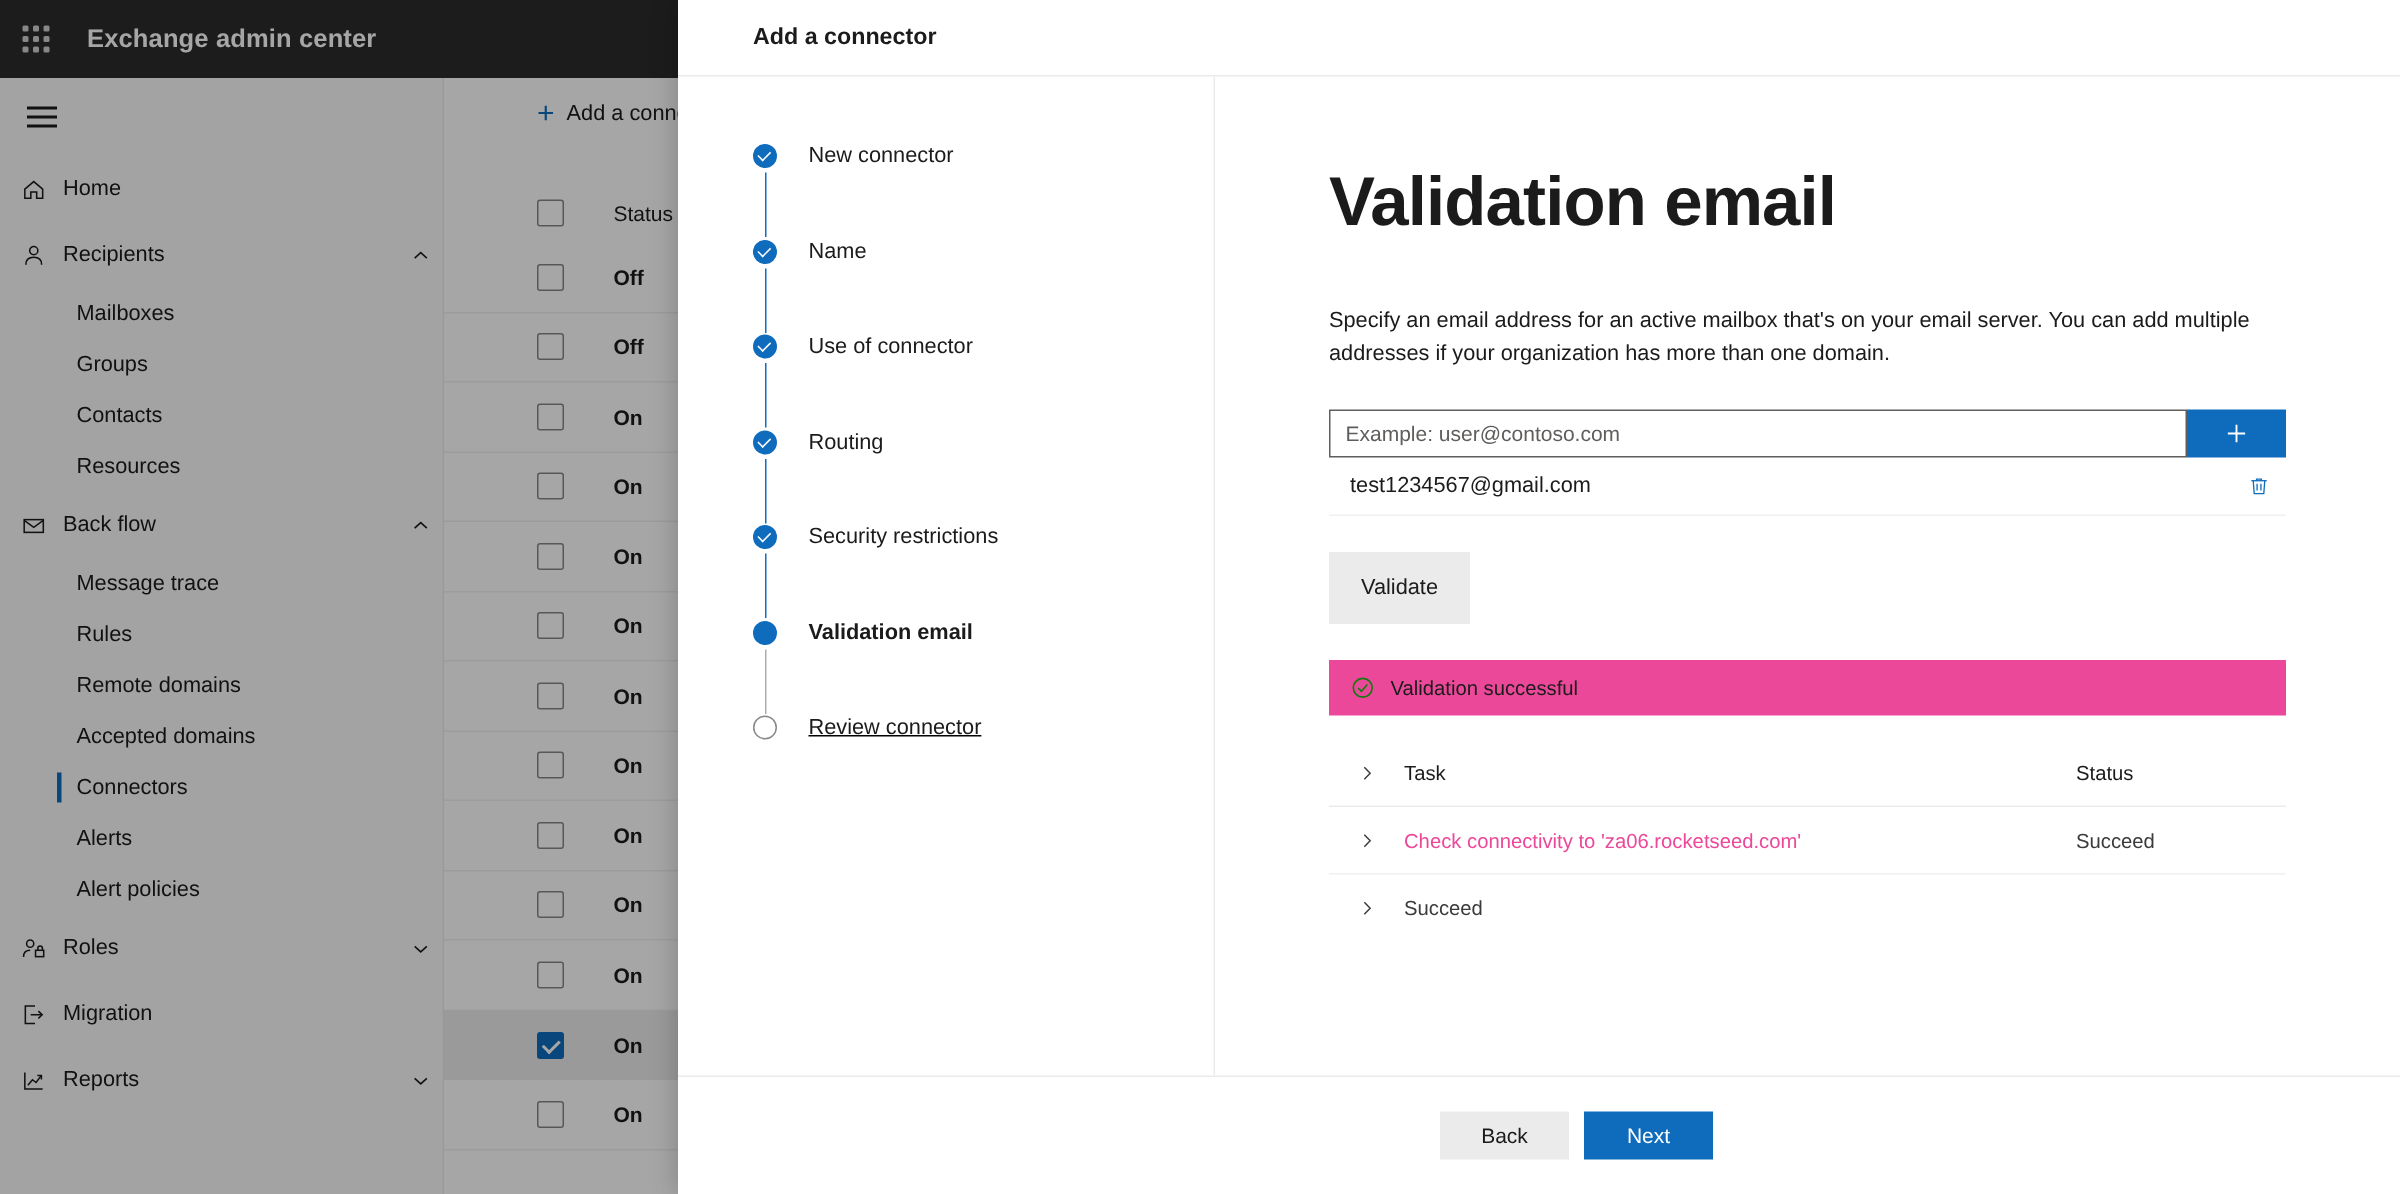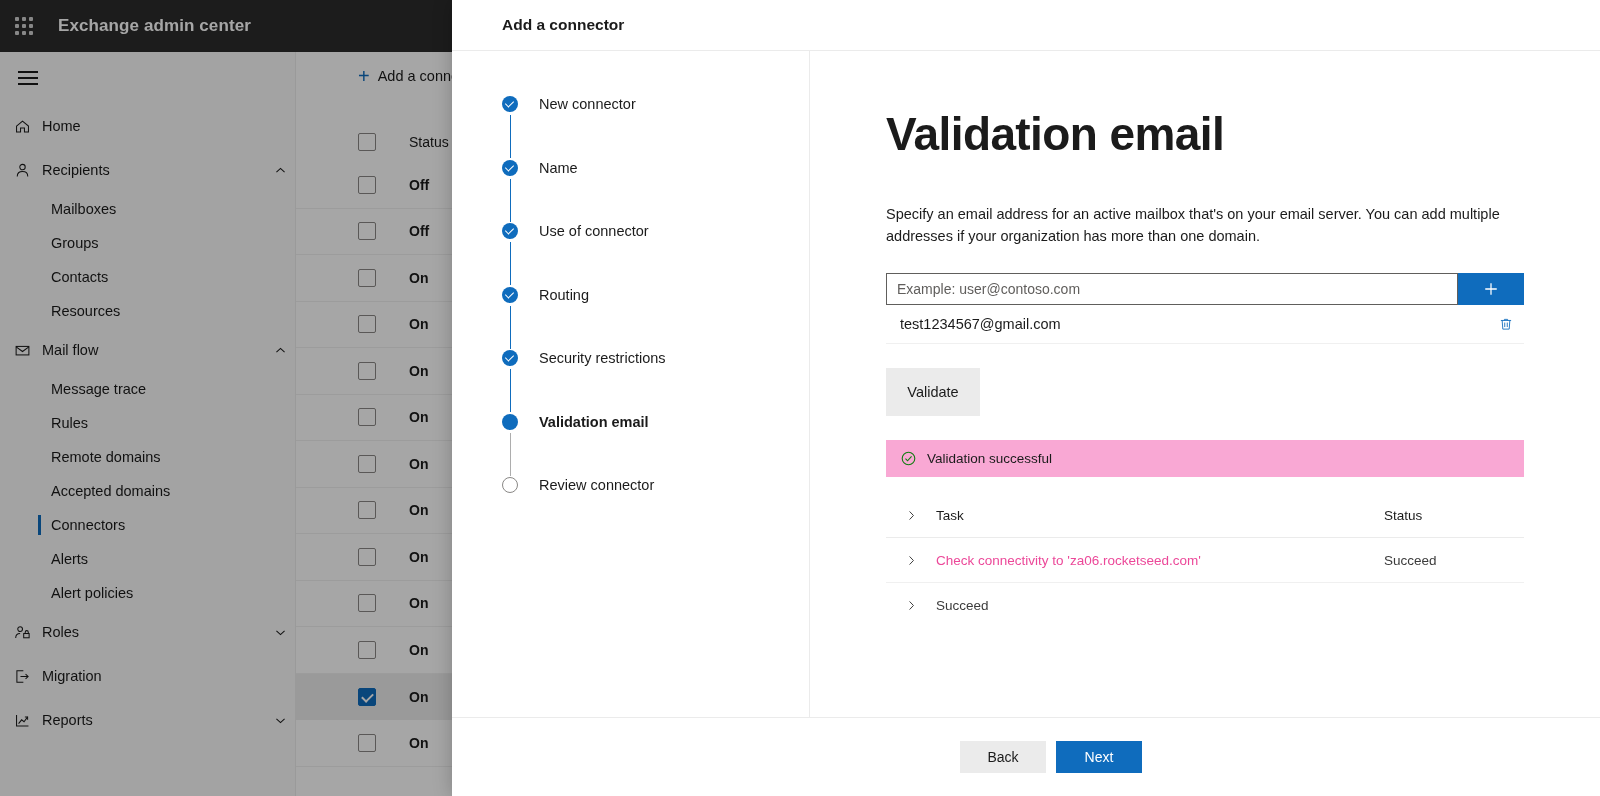--- a/index.html
+++ b/index.html
@@ -275,21 +275,21 @@
     box-sizing: border-box;
     padding-top: 42px;
   }
   .steps { position: relative; padding-left: 50px; }
   .step {
     display: flex;
     align-items: flex-start;
     height: 63.5px;
     position: relative;
   }
-  .step:last-child { height: 30px; }
+  .step:last-child { height: 30px; text-decoration: underline; }
   .step .bullet {
     width: 16px; height: 16px;
     border-radius: 50%;
     flex: 0 0 16px;
     margin-top: 3px;
     position: relative;
     z-index: 2;
     box-sizing: border-box;
   }
   .step .bullet.done {
@@ -417,21 +417,21 @@
     border: none;
     font-size: 14.5px;
     font-family: "Liberation Sans", sans-serif;
     color: #1b1b1b;
     cursor: pointer;
   }
   .success-bar {
     margin-top: 24px;
     width: 638px;
     height: 37px;
-    background: #f9a8d4;
+    background: #ec4899;
     display: flex;
     align-items: center;
     padding-left: 14px;
     box-sizing: border-box;
   }
   .success-bar .msg {
     font-size: 13.5px;
     color: #1b1b1b;
     margin-left: 10px;
   }
@@ -533,21 +533,21 @@
         <span>Resources</span>
       </div>
 
     <div class="nav-item">
       <span class="ico">
         <svg width="17" height="17" viewBox="0 0 20 20" fill="none" stroke="#1b1b1b" stroke-width="1.2">
           <rect x="2.5" y="5.2" width="15" height="10"></rect>
             <path d="M2.5 5.8 L10 11.2 L17.5 5.8"></path>
         </svg>
       </span>
-      <span class="lbl">Mail flow</span>
+      <span class="lbl">Back flow</span>
       <span class="chev">
         <svg width="13" height="13" viewBox="0 0 16 16" fill="none" stroke="#1b1b1b" stroke-width="1.3">
             <path d="M3 10 L8 5.4 L13 10"></path>
           </svg>
       </span>
     </div>
 
     <div class="nav-sub">
         <span>Message trace</span>
       </div>

